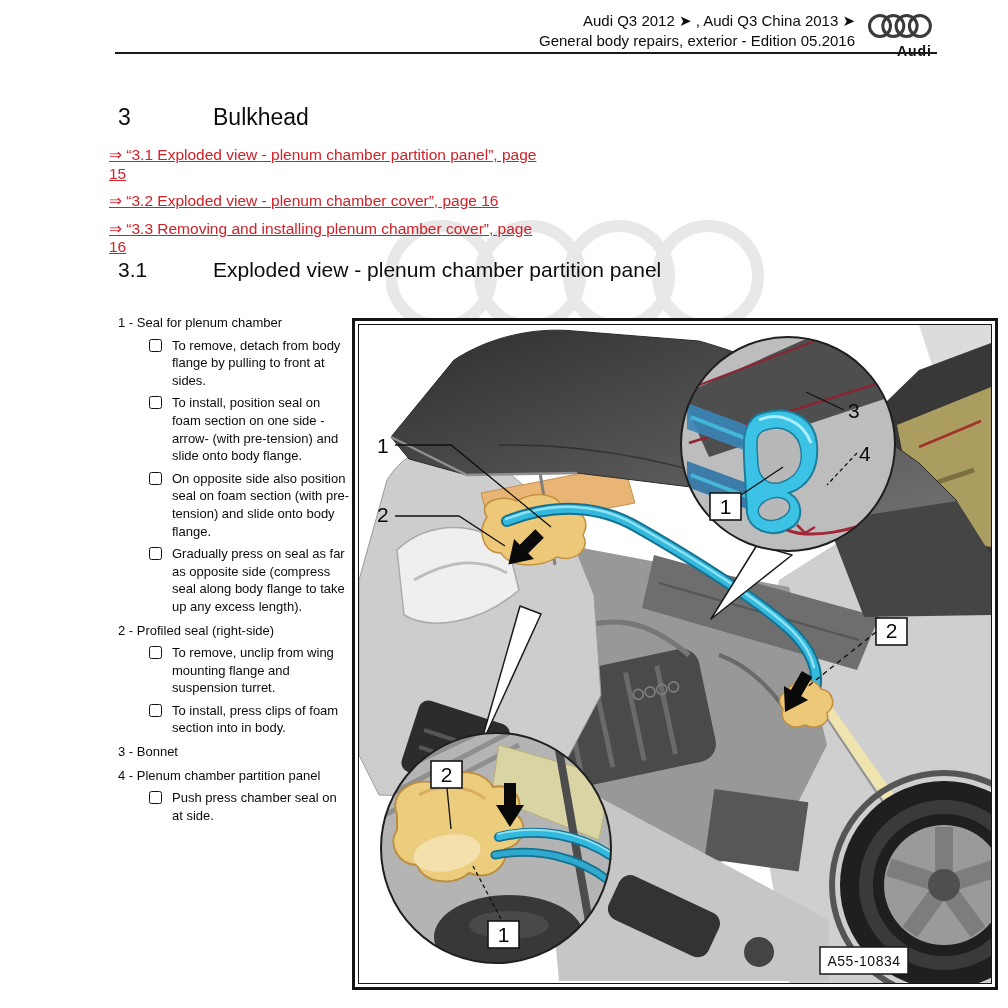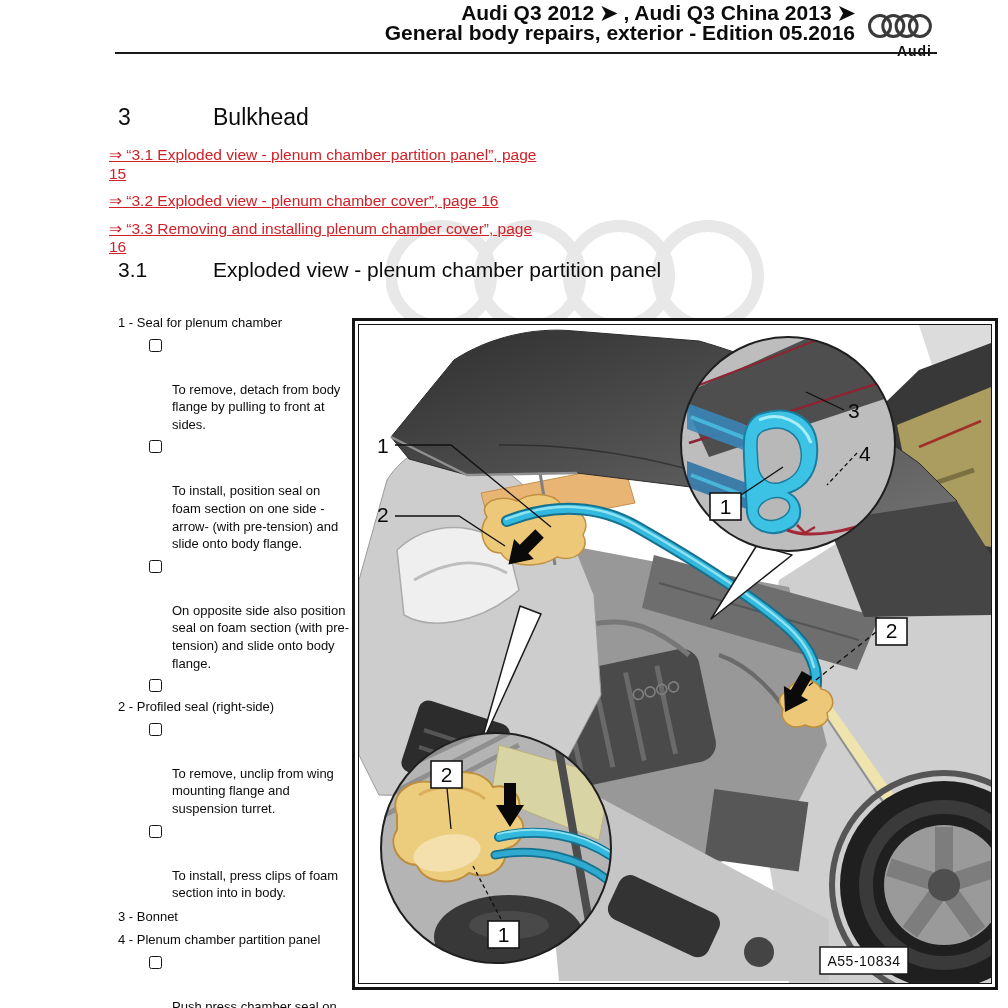--- a/index.html
+++ b/index.html
@@ -1,20 +1,20 @@
 <!DOCTYPE html>
 <html><head>
 <meta charset="utf-8">
 <style>
   html,body{margin:0;padding:0;background:#fff;}
   .page{position:relative;width:1008px;height:1008px;background:#fff;overflow:hidden;
         font-family:"Liberation Sans",sans-serif;color:#0c0c0c;}
   
-  .hdr-text{position:absolute;top:3px;right:153px;text-align:right;
-            font-size:21px;line-height:20px;white-space:nowrap;font-weight:bold;}
+  .hdr-text{position:absolute;top:11px;right:153px;text-align:right;
+            font-size:15px;line-height:20px;white-space:nowrap;}
   .logo{position:absolute;top:13px;left:860px;width:72px;text-align:right;}
   .logo .wordmark{font-size:14px;font-weight:bold;letter-spacing:1px;margin-top:0px;
                   font-family:"Liberation Sans",sans-serif;}
   .hdr-rule{position:absolute;top:52px;left:115px;width:822px;border-top:2px solid #1a1a1a;}
   
   .watermark{position:absolute;left:386px;top:220px;z-index:0;}
   
   .h-main{position:absolute;left:118px;top:104px;font-size:23px;display:flex;z-index:1;}
   .h-main .num{width:95px;}
   .h-sub{position:absolute;left:118px;top:258px;font-size:21px;display:flex;z-index:1;}
@@ -24,21 +24,21 @@
   .xref{color:#d02028;text-decoration:underline;font-size:15.5px;line-height:18.5px;
         margin-bottom:9px;cursor:pointer;}
   
   .parts{position:absolute;left:118px;top:314px;width:233px;font-size:13px;
          line-height:17.6px;z-index:1;}
   .part-label{margin-top:6px;}
   .part-label:first-child{margin-top:0;}
   .bullet{display:flex;margin:5px 0 0 31px;}
   .cbx{flex:none;width:11px;height:11px;border:1.7px solid #161616;border-radius:2.5px;
        margin-top:2px;margin-right:10px;}
-  .btext{width:178px;margin-top:44px;}
+  .btext{width:178px;}
   
   .figure{position:absolute;left:352px;top:318px;width:646px;height:672px;
           box-sizing:border-box;border:3px solid #141414;padding:3px;background:#fff;z-index:1;}
   .figure-inner{width:100%;height:100%;box-sizing:border-box;border:1px solid #141414;background:#fff;}
   .figure-inner svg{display:block;}
   .co{font-size:21px;fill:#0a0a0a;font-family:"Liberation Sans",sans-serif;}
   .ldr{stroke:#101010;stroke-width:1.3;fill:none;}
   .cobox{fill:#ffffff;stroke:#161616;stroke-width:1.6;}
 </style>
 </head>
@@ -97,20 +97,21 @@
     <div class="bullet">
       <span class="cbx"></span>
       <span class="btext">To install, position seal on foam section on one side -arrow- (with pre-tension) and slide onto body flange.</span>
     </div>
     <div class="bullet">
       <span class="cbx"></span>
       <span class="btext">On opposite side also position seal on foam section (with pre-tension) and slide onto body flange.</span>
     </div>
     <div class="bullet">
       <span class="cbx"></span>
+      <span class="btext">Gradually press on seal as far as opposite side (compress seal along body flange to take up any excess length).</span>
     </div>
 
     <div class="part-label">2 - Profiled seal (right-side)</div>
     <div class="bullet">
       <span class="cbx"></span>
       <span class="btext">To remove, unclip from wing mounting flange and suspension turret.</span>
     </div>
     <div class="bullet">
       <span class="cbx"></span>
       <span class="btext">To install, press clips of foam section into in body.</span>

